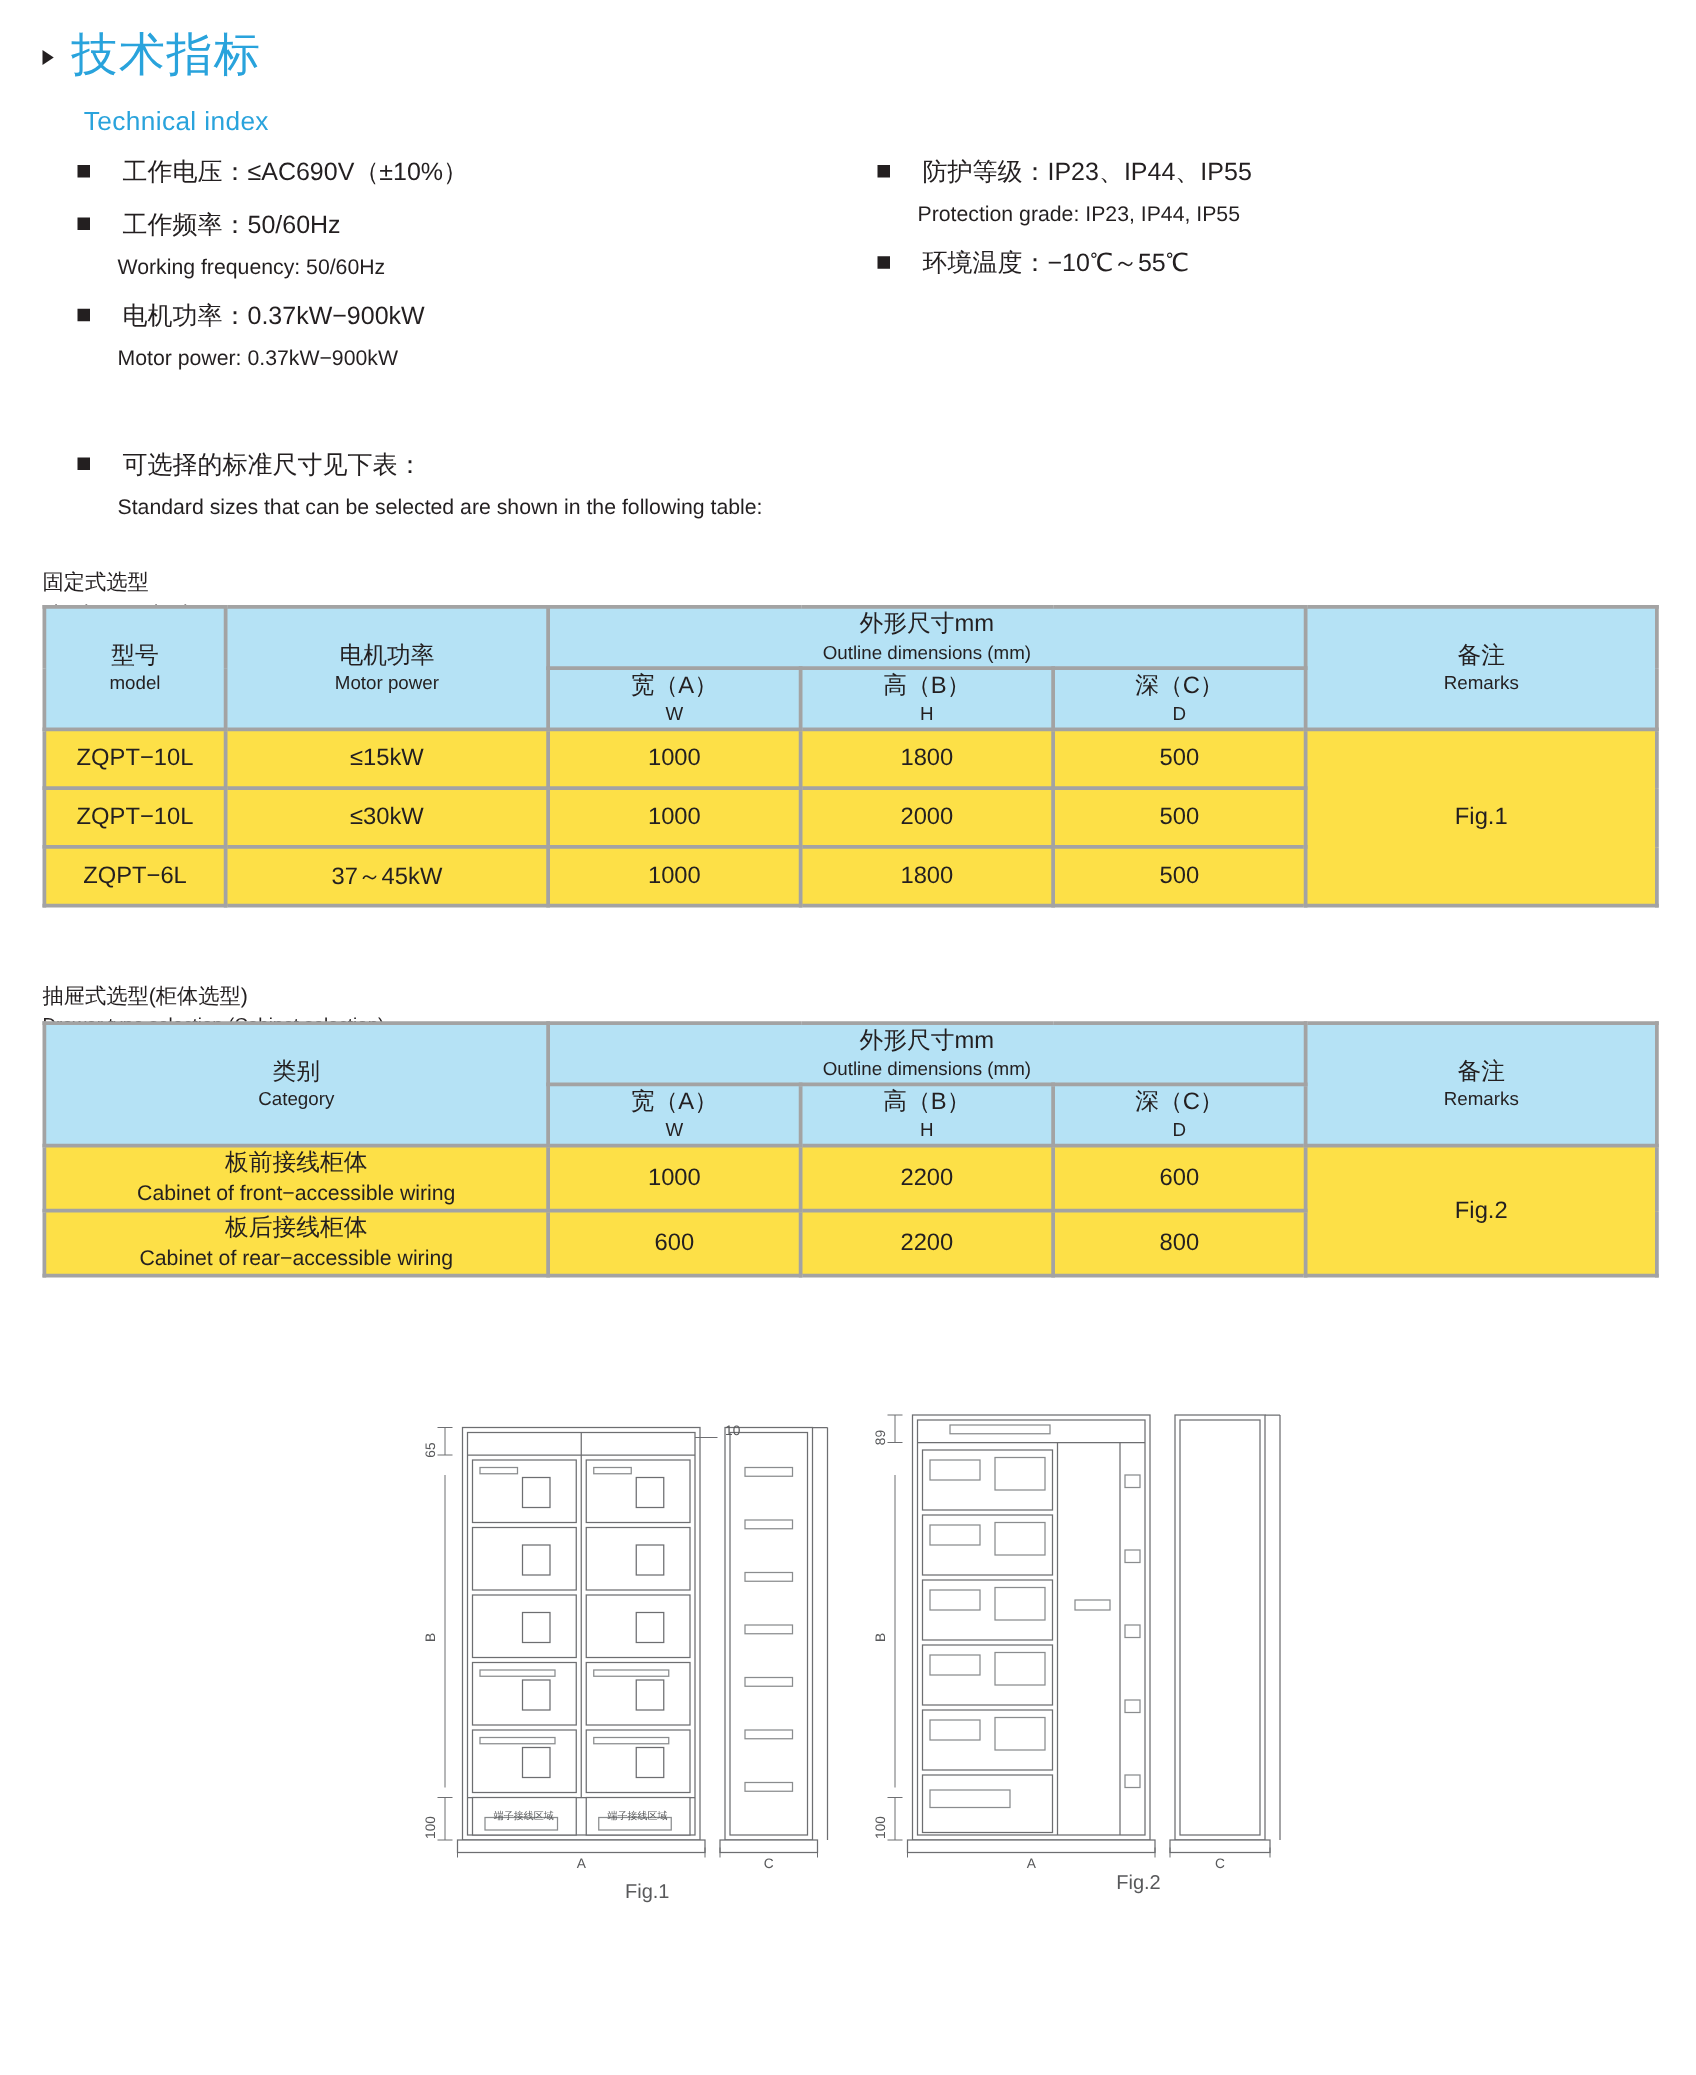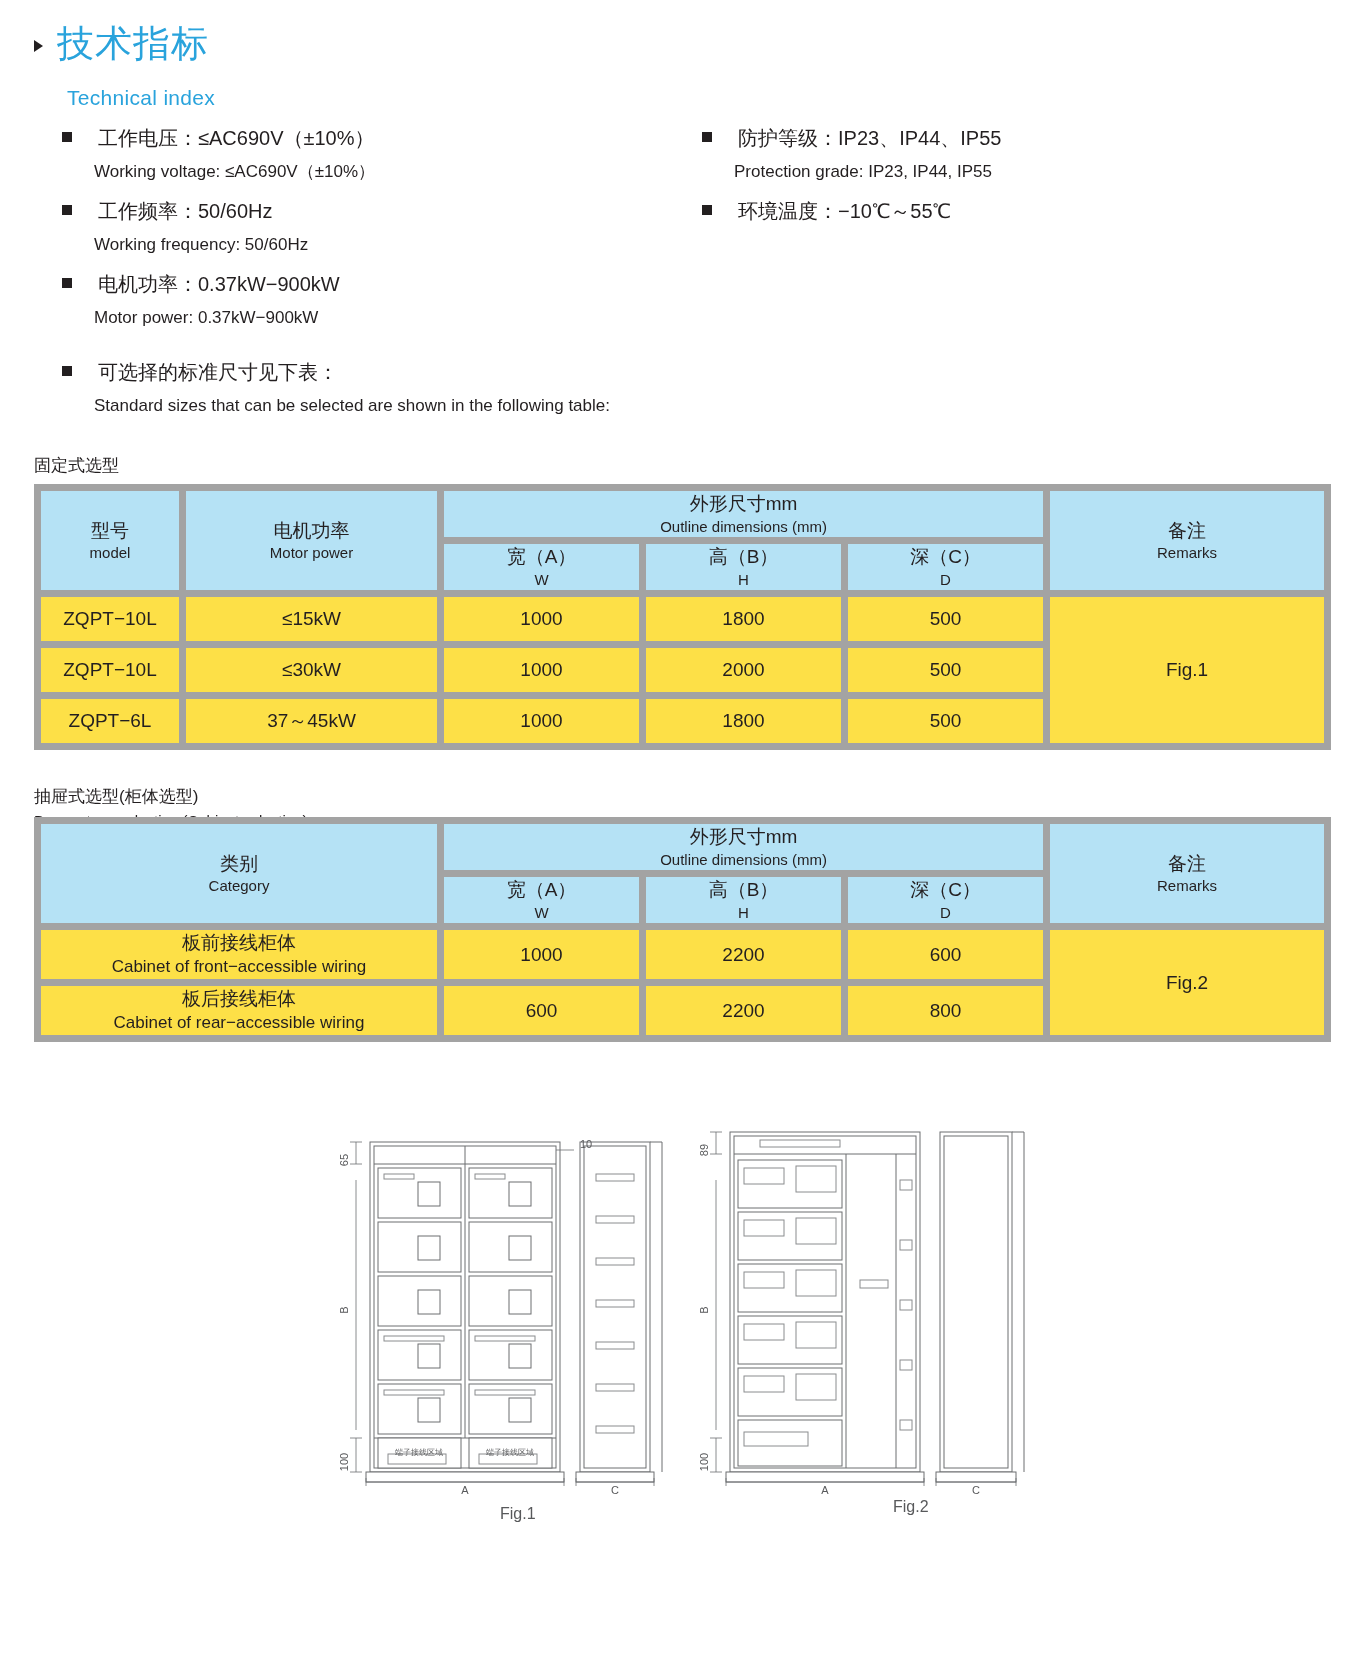--- a/index.html
+++ b/index.html
@@ -121,21 +121,21 @@
   .caption .cn { font-size: 17px; display:block; }
   .caption .en { font-size: 15px; display:block; margin-top:2px; }
 
   
   table.t {
     position: absolute;
     border-collapse: collapse;
     table-layout: fixed;
   }
   table.t td, table.t th {
-    border: 7px solid #a3a3a3;
+    border: 3px solid #a3a3a3;
     text-align: center;
     vertical-align: middle;
     font-weight: normal;
     color: #231f20;
   }
   .hdr {
     background: #b5e2f5;
   }
   .cell {
     background: #fde047;
@@ -187,21 +187,20 @@
   </div>
 
   <div class="specs">
     <div class="spec-col-left">
 
       <div class="spec-item">
         <div class="spec-cn">
           <span class="bullet"></span>
           <span>工作电压：≤AC690V（±10%）</span>
         </div>
-        <div class="spec-en">Working voltage: ≤AC690V（±10%）</div>
       </div>
 
       <div class="spec-item">
         <div class="spec-cn">
           <span class="bullet"></span>
           <span>工作频率：50/60Hz</span>
         </div>
         <div class="spec-en">Working frequency: 50/60Hz</div>
       </div>
 

